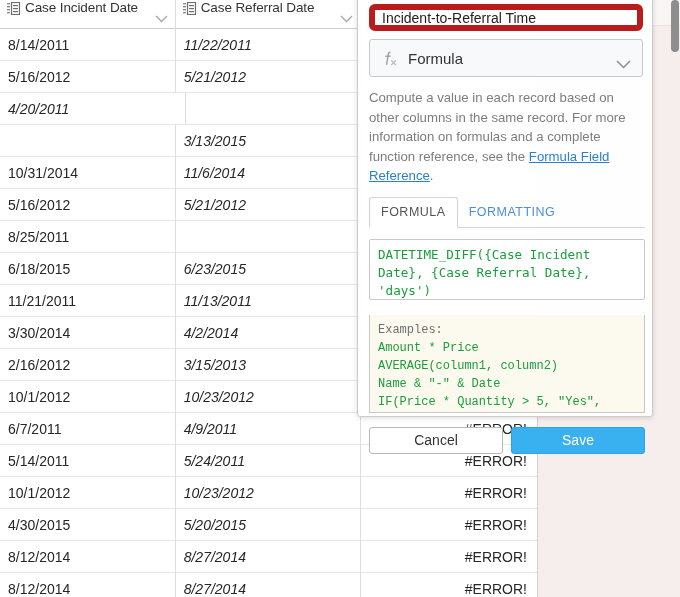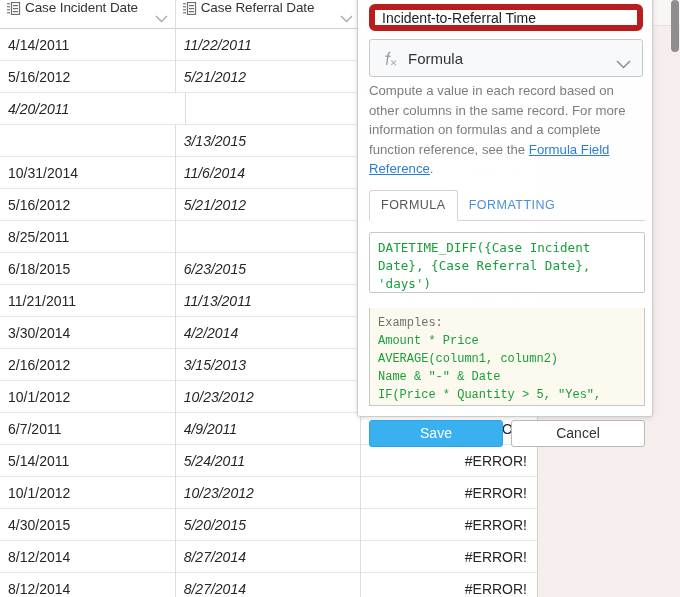--- a/index.html
+++ b/index.html
@@ -96,21 +96,21 @@
     background: #f7f9fa;
     display: flex; align-items: center;
     padding: 0 10px;
     position: relative;
   }
   .fx-icon { width: 19px; height: 19px; margin-right: 9px; }
   .type-label { font-size: 15px; color: #333; }
   .select-chev { position: absolute; right: 11px; top: 15px; width: 15px; height: 9px; }
 
   .desc {
-    margin-top: 4px;
+    margin-top: 11px;
     width: 276px;
     font-size: 13.2px; line-height: 19.5px;
     color: #7d7d7d;
   }
   .desc a { color: #2a7fd4; text-decoration: underline; }
 
   .tabs {
     margin-top: 12px; width: 276px; height: 30px;
     display: flex; align-items: flex-end;
     border-bottom: 1px solid #d4d4d4;
@@ -215,21 +215,21 @@
         <span class="chev">
           <svg viewBox="0 0 13 8" width="13" height="8">
               <path d="M1 1 L6.5 6.5 L12 1" fill="none" stroke="#a9a9a9" stroke-width="1.4"></path>
             </svg>
         </span>
       </div>
       <div class="hdr-cell c2"></div>
     </div>
     <div id="grid-body">
         <div class="body-row">
-          <div class="cell c0">4/14/2011</div>
+          <div class="cell c0">8/14/2011</div>
           <div class="cell c1">11/22/2011</div>
           <div class="cell c2"></div>
         </div>
         <div class="body-row">
           <div class="cell c0">5/16/2012</div>
           <div class="cell c1">5/21/2012</div>
           <div class="cell c2"></div>
         </div>
         <div class="body-row">
           <div class="cell c1">4/20/2011</div>
@@ -361,18 +361,18 @@
 
     <div class="examples-box">
       <div class="ex-title">Examples:</div>
       <div class="ex-line">Amount * Price</div>
       <div class="ex-line">AVERAGE(column1, column2)</div>
       <div class="ex-line">Name &amp; "-" &amp; Date</div>
       <div class="ex-line">IF(Price * Quantity &gt; 5, "Yes", "No")</div>
     </div>
 
     <div class="btn-row">
+      <div class="btn btn-cancel">Cancel</div>
       <div class="btn btn-save">Save</div>
-      <div class="btn btn-cancel">Cancel</div>
     </div>
   </div>
 
 </div>
 
 </body></html>

